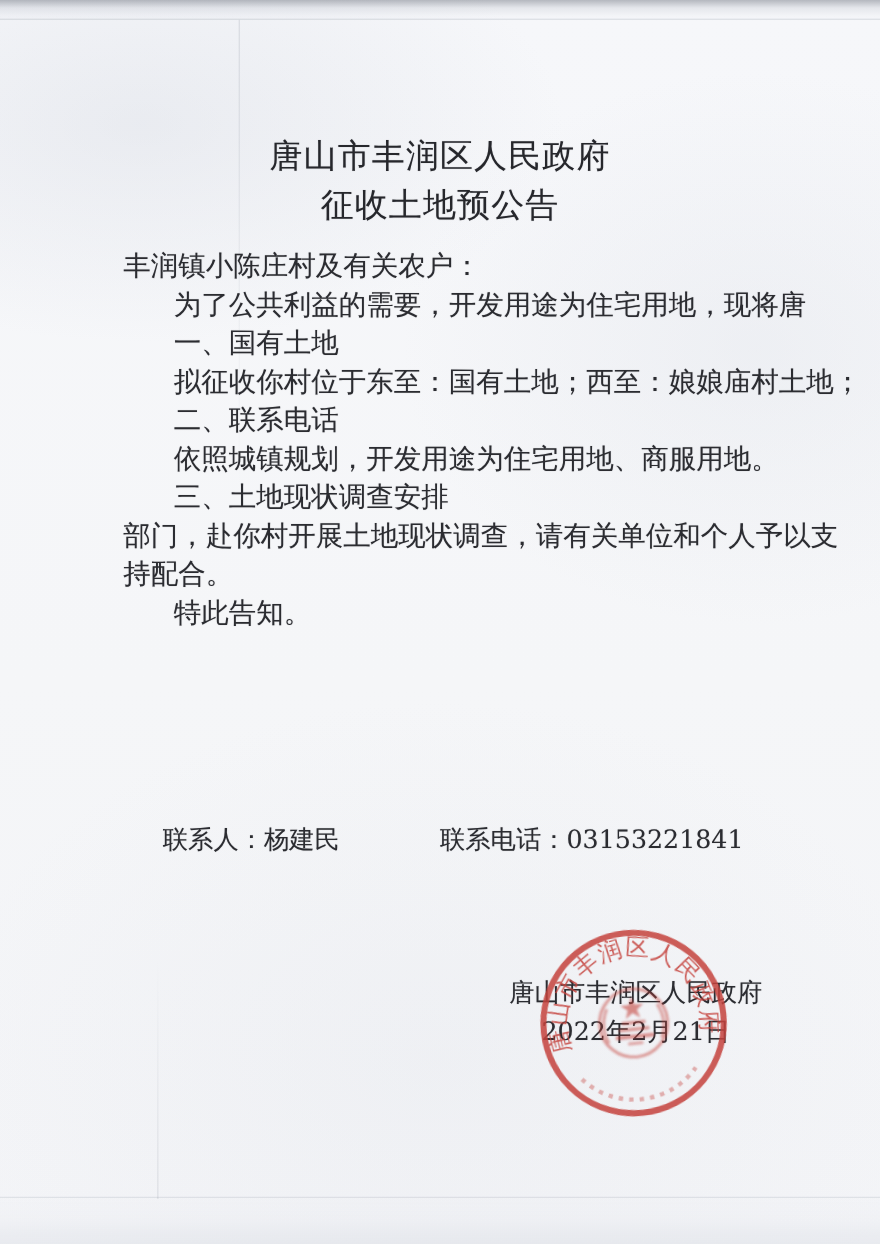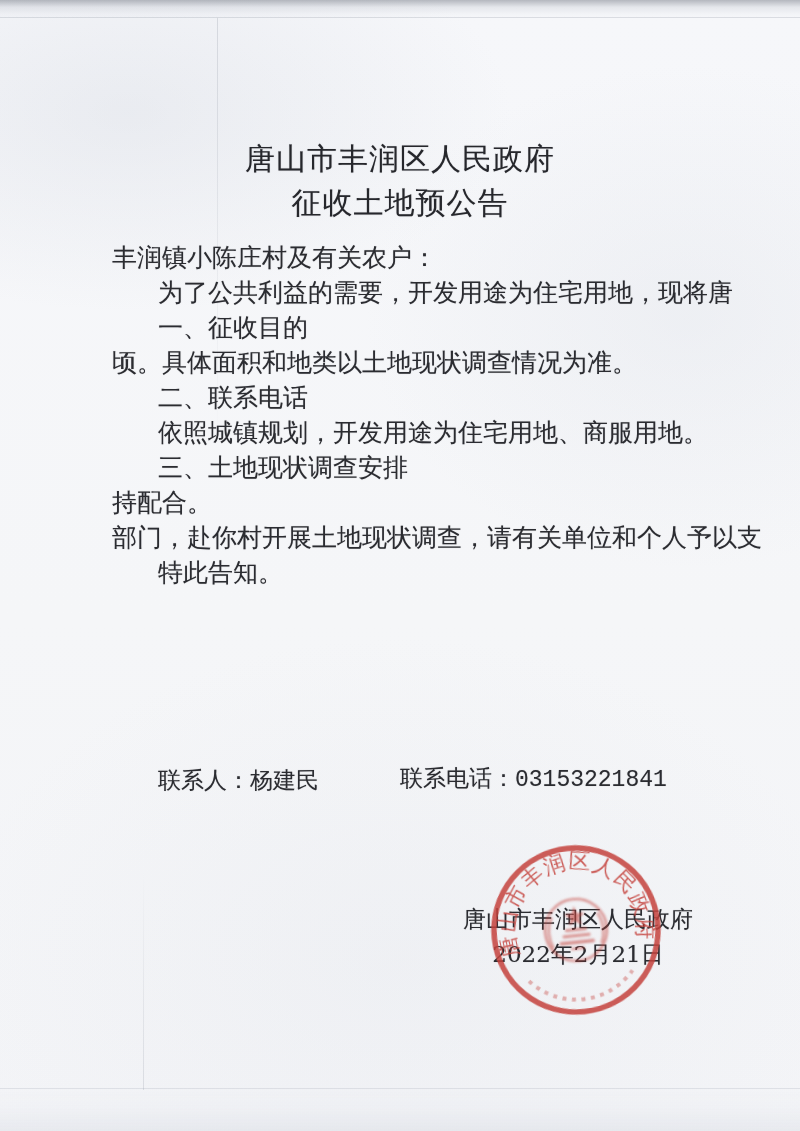--- a/index.html
+++ b/index.html
@@ -23,40 +23,40 @@
   .scan-bottom {
     position:absolute; bottom:0; left:0; right:0; height:42px;
     border-top:1px solid rgba(150,156,168,0.12);
     background:linear-gradient(0deg, rgba(198,203,213,0.25) 0%, rgba(218,222,230,0.10) 55%, transparent 100%);
   }
   .crease-a { position:absolute; left:217px; top:18px; width:1px; height:430px;
     background:linear-gradient(180deg, rgba(118,126,140,0.22), rgba(118,126,140,0)); }
   .crease-b { position:absolute; left:143px; top:870px; width:1px; height:220px;
     background:linear-gradient(0deg, rgba(118,126,140,0.20), rgba(118,126,140,0)); }
 
-  .doc-text { text-shadow:0 0 1px rgba(43,44,49,0.30);margin-top:16px; }
+  .doc-text { text-shadow:0 0 1px rgba(43,44,49,0.30); }
 
   .title {
     position:absolute; top:121px; left:0; width:800px;
     text-align:center; font-size:30px; line-height:44px;
     letter-spacing:1px; color:#26272c;
   }
   .body-lines {
     position:absolute; top:224px; left:112px; width:584px;
     font-size:25px; line-height:35px;
   }
   .line { white-space:nowrap; }
   .line.indent { padding-left:46px; }
 
   .contact {
     position:absolute; top:747px; left:112px; width:584px; height:35px;
     font-size:23px; line-height:35px;
   }
-  .contact .person { position:absolute; left:46px; white-space:nowrap;text-align:center; }
-  .contact .phone  { position:absolute; left:288px; white-space:nowrap;font-family:Liberation Mono, monospace; }
+  .contact .person { position:absolute; left:36px; white-space:nowrap;text-align:center; }
+  .contact .phone  { position:absolute; left:288px; white-space:nowrap; }
 
   .signature {
     position:absolute; top:886px; left:420px; width:316px;
     text-align:center; font-size:23px; line-height:35px;
   }
   .seal {
     position:absolute; left:472px; top:826px; width:208px; height:208px;
     pointer-events:none;
   }
 </style>
@@ -72,27 +72,27 @@
   <div class="crease-b"></div>
 
   <div class="title doc-text">
     <div>唐山市丰润区人民政府</div>
     <div>征收土地预公告</div>
   </div>
 
   <div class="body-lines doc-text">
       <div class="line">丰润镇小陈庄村及有关农户：</div>
       <div class="line indent">为了公共利益的需要，开发用途为住宅用地，现将唐</div>
-      <div class="line indent">一、征收目的</div>
-      <div class="line">顷。具体面积和地类以土地现状调查情况为准。</div>
+      <div class="line indent">一、国有土地</div>
+      <div class="line indent">拟征收你村位于东至：国有土地；西至：娘娘庙村土地；</div>
       <div class="line indent">二、联系电话</div>
       <div class="line indent">依照城镇规划，开发用途为住宅用地、商服用地。</div>
       <div class="line indent">三、土地现状调查安排</div>
+      <div class="line">部门，赴你村开展土地现状调查，请有关单位和个人予以支</div>
       <div class="line">持配合。</div>
-      <div class="line">部门，赴你村开展土地现状调查，请有关单位和个人予以支</div>
       <div class="line indent">特此告知。</div>
     </div>
 
   <div class="contact doc-text">
     <span class="person"><span>联系人：</span><span>杨建民</span></span>
     <span class="phone"><span>联系电话：</span><span>03153221841</span></span>
   </div>
 
   <div class="signature doc-text">
     <div>唐山市丰润区人民政府</div>

